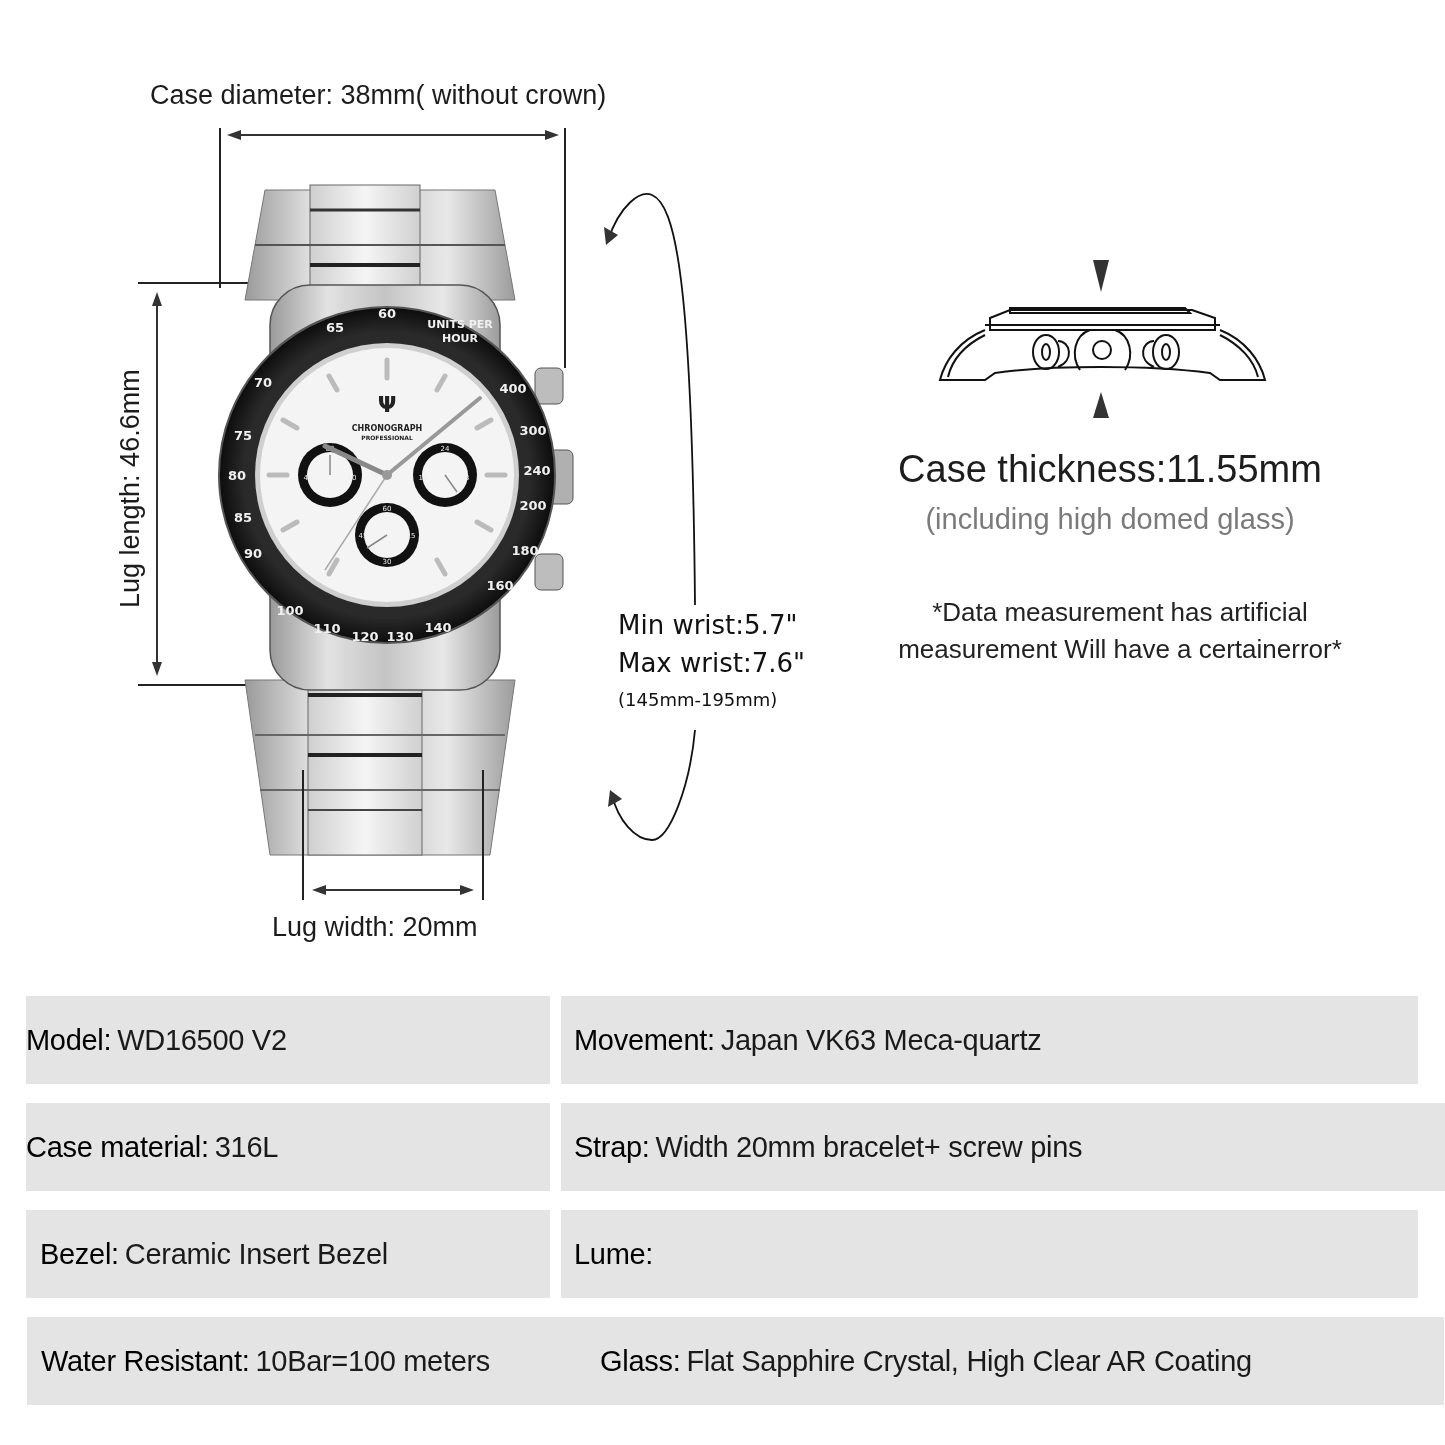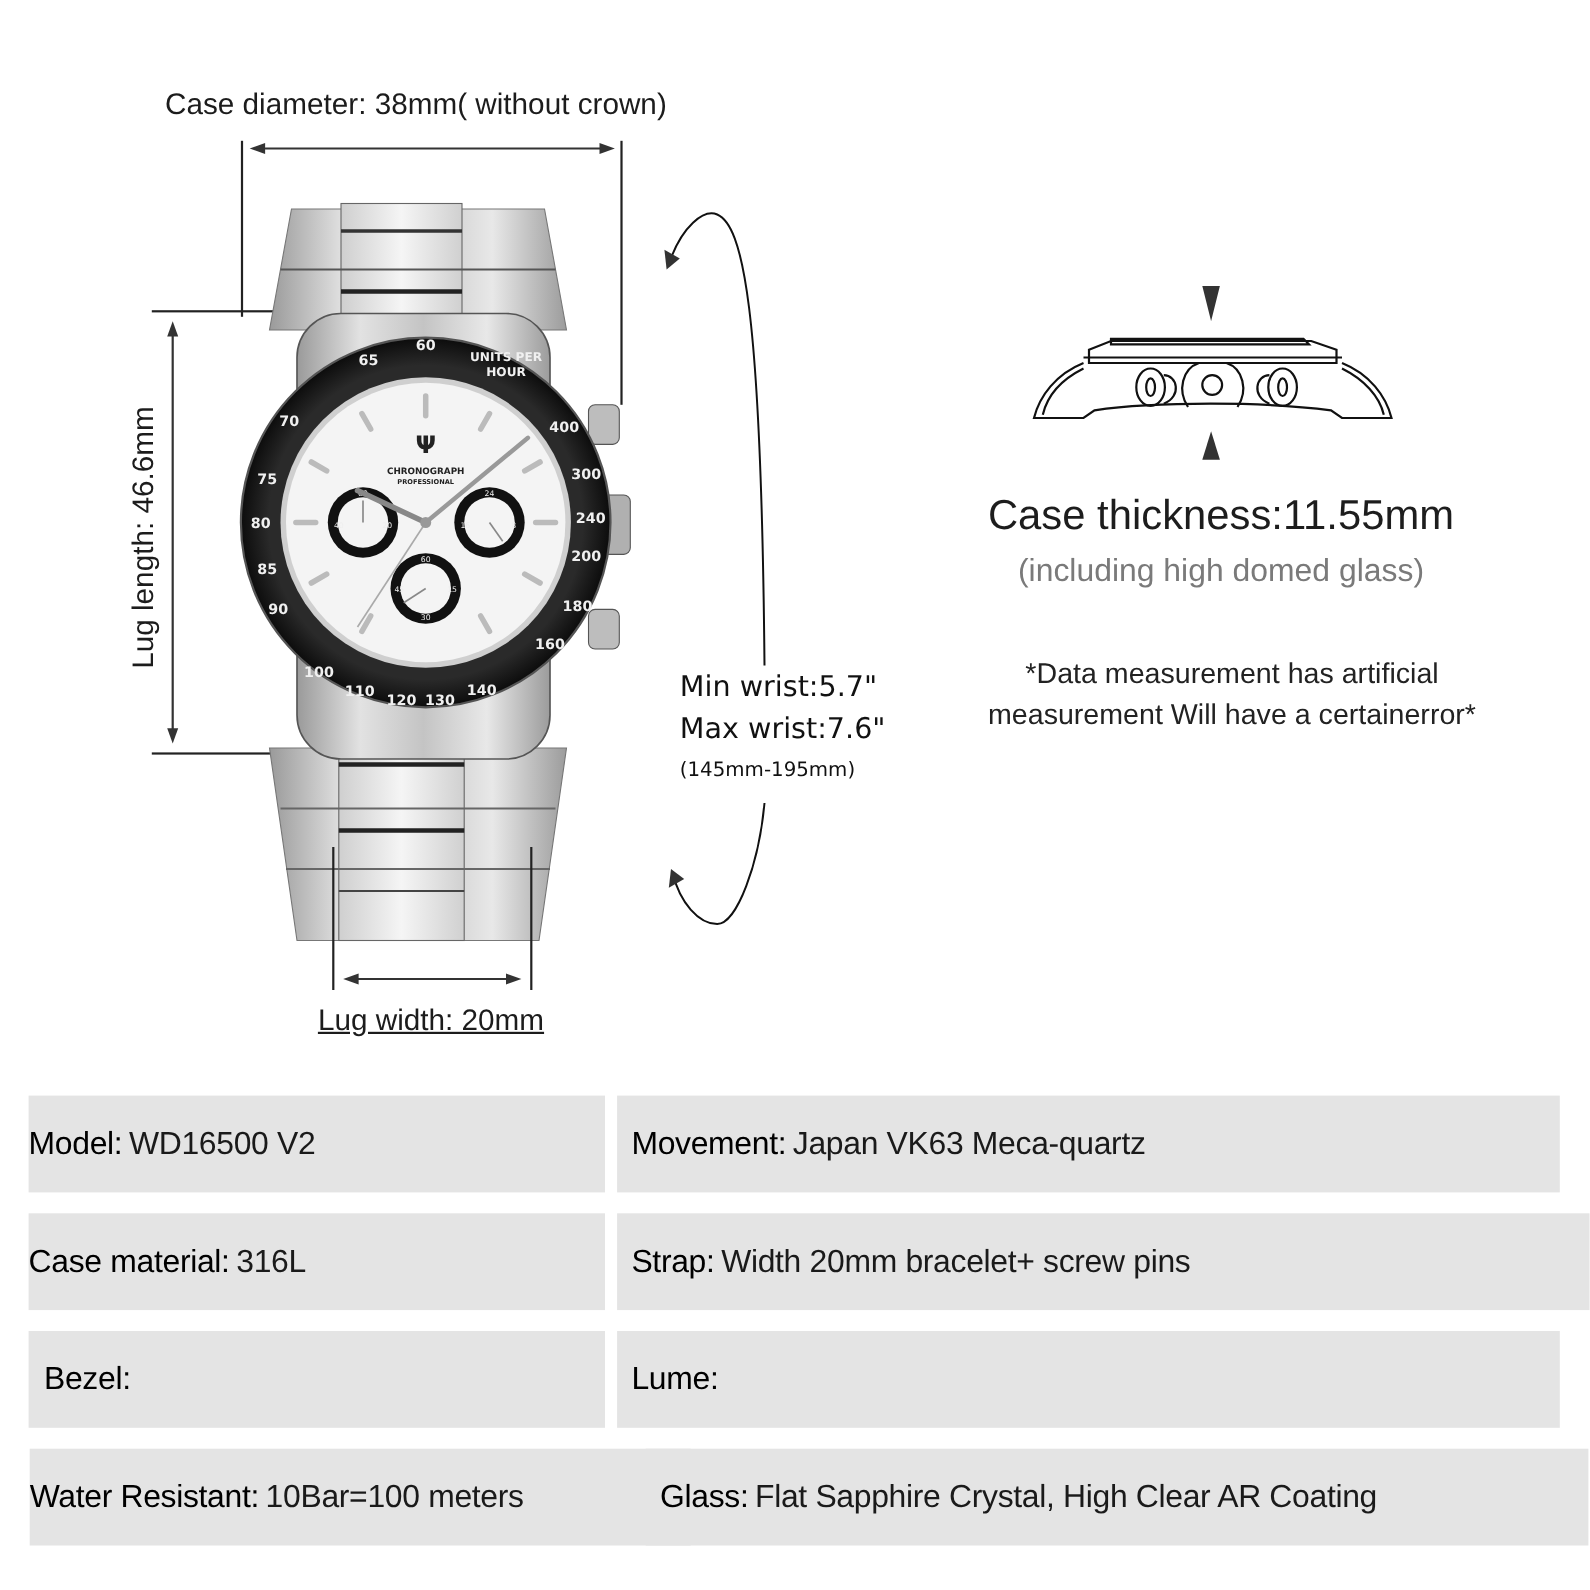--- a/index.html
+++ b/index.html
@@ -159,21 +159,21 @@
   <circle cx="172" cy="325" r="5" fill="#999"></circle>
 </svg>
 
 <div class="line-v" style="left:302px; top:770px; height:130px;"></div>
 <div class="line-v" style="left:482px; top:770px; height:130px;"></div>
 <svg class="abs" style="left:310px; top:882px;" width="166" height="16">
   <line x1="12" y1="8" x2="154" y2="8" stroke="#333" stroke-width="2"></line>
   <polygon points="2,8 16,3 16,13" fill="#333"></polygon>
   <polygon points="164,8 150,3 150,13" fill="#333"></polygon>
 </svg>
-<div class="abs dim-text" style="left:289px; top:912px;text-decoration:underline;">Lug width: 20mm</div>
+<div class="abs dim-text" style="left:272px; top:912px;">Lug width: 20mm</div>
 
 <svg class="abs" style="left:600px; top:185px;" width="110" height="660">
   <path d="M8,55 C20,20 40,5 52,10 C75,20 92,90 95,420" fill="none" stroke="#111" stroke-width="1.8"></path>
   <polygon points="6,60 4,42 18,50" fill="#333"></polygon>
   <path d="M95,545 C90,600 70,655 52,655 C35,655 18,635 12,610" fill="none" stroke="#111" stroke-width="1.8"></path>
   <polygon points="10,605 22,614 8,622" fill="#333"></polygon>
 </svg>
 <div class="abs wrist-text" style="left:618px; top:610px;">Min wrist:5.7"</div>
 <div class="abs wrist-text" style="left:618px; top:648px;">Max wrist:7.6"</div>
 <div class="abs wrist-sub" style="left:618px; top:689px;">(145mm-195mm)</div>
@@ -207,22 +207,23 @@
 <div class="spec" style="left:26px; top:996px; width:524px; box-sizing:border-box;">
   <span class="k">Model:</span>
     <span class="v">WD16500 V2</span>
 </div>
 <div class="spec" style="left:26px; top:1103px; width:524px; box-sizing:border-box;">
   <span class="k">Case material:</span>
     <span class="v">316L</span>
 </div>
 <div class="spec" style="left:26px; top:1210px; width:524px; padding-left:14px; box-sizing:border-box;">
   <span class="k">Bezel:</span>
-</div>
-<div class="spec" style="left:27px; top:1317px; width:601px; box-sizing:border-box;">
+    <span class="v">Ceramic Insert Bezel</span>
+</div>
+<div class="spec" style="left:27px; top:1317px; width:601px; padding-left:14px; box-sizing:border-box;">
   <span class="k">Water Resistant:</span>
     <span class="v"> 10Bar=100 meters</span>
 </div>
 
 <div class="spec" style="left:561px; top:996px; width:857px; padding-left:13px; box-sizing:border-box;">
   <span class="k">Movement:</span>
     <span class="v">Japan VK63 Meca-quartz</span>
 </div>
 <div class="spec" style="left:561px; top:1103px; width:999px; padding-left:13px; box-sizing:border-box;">
   <span class="k">Strap:</span>

